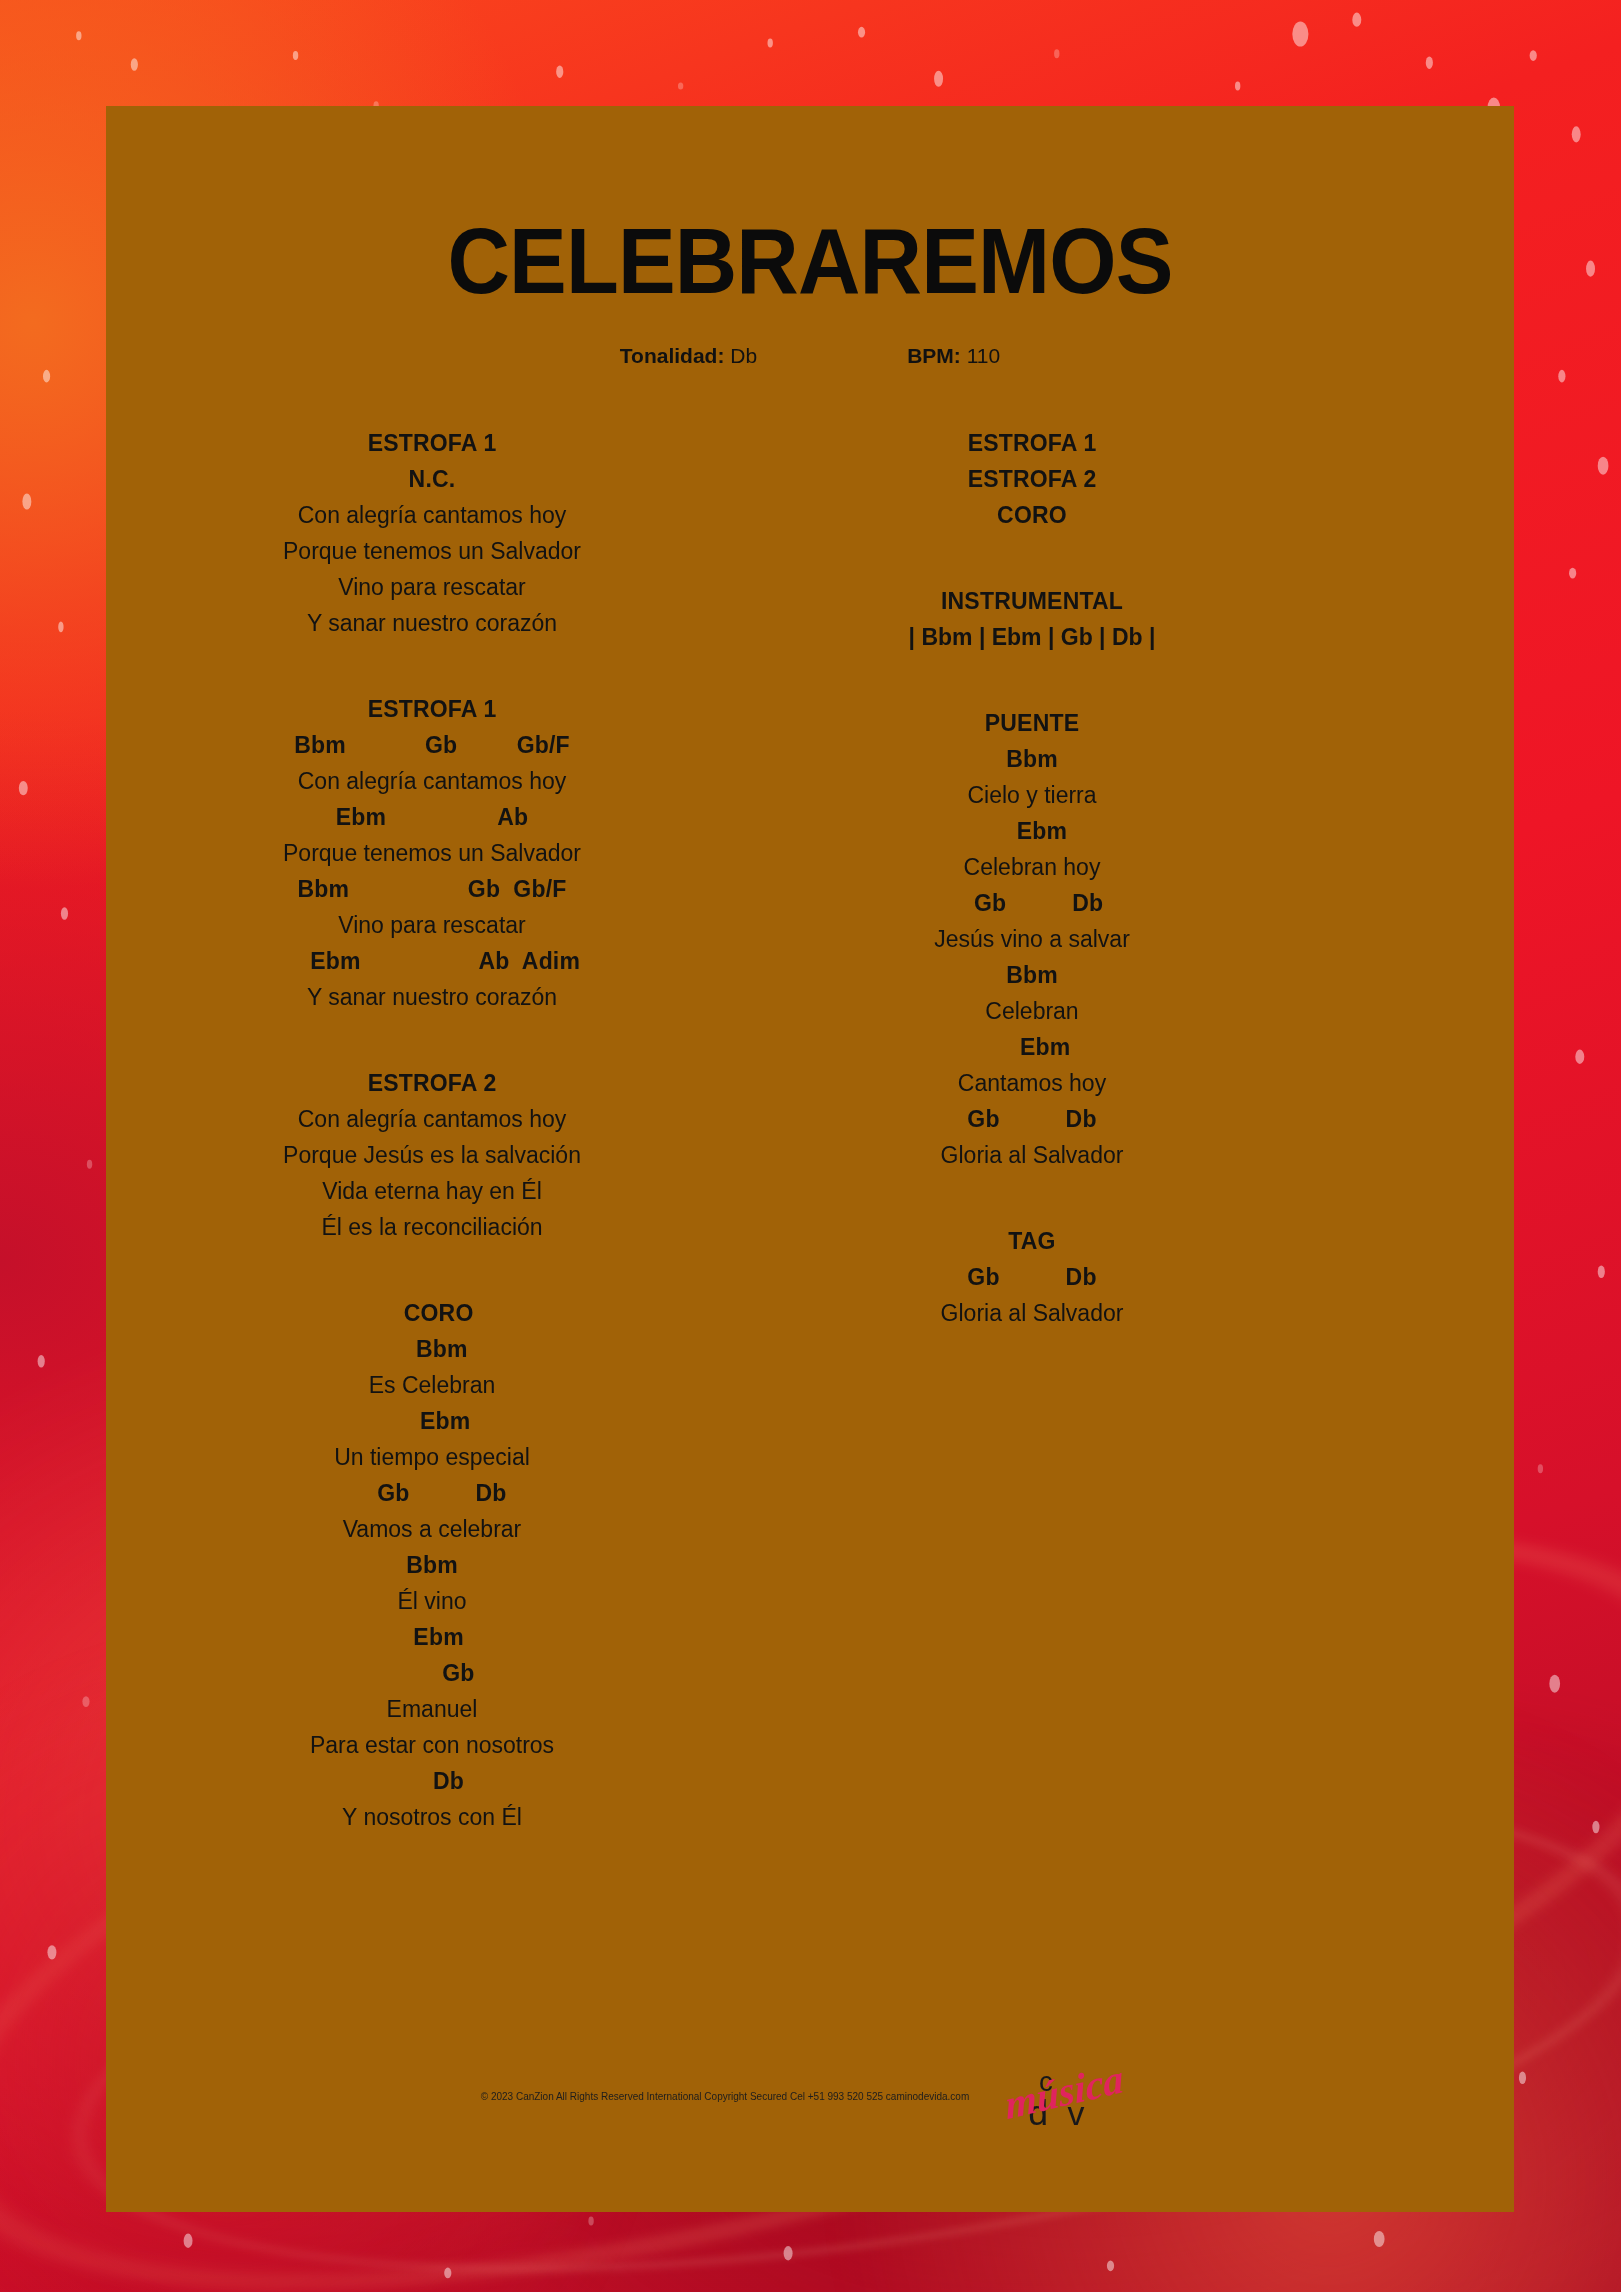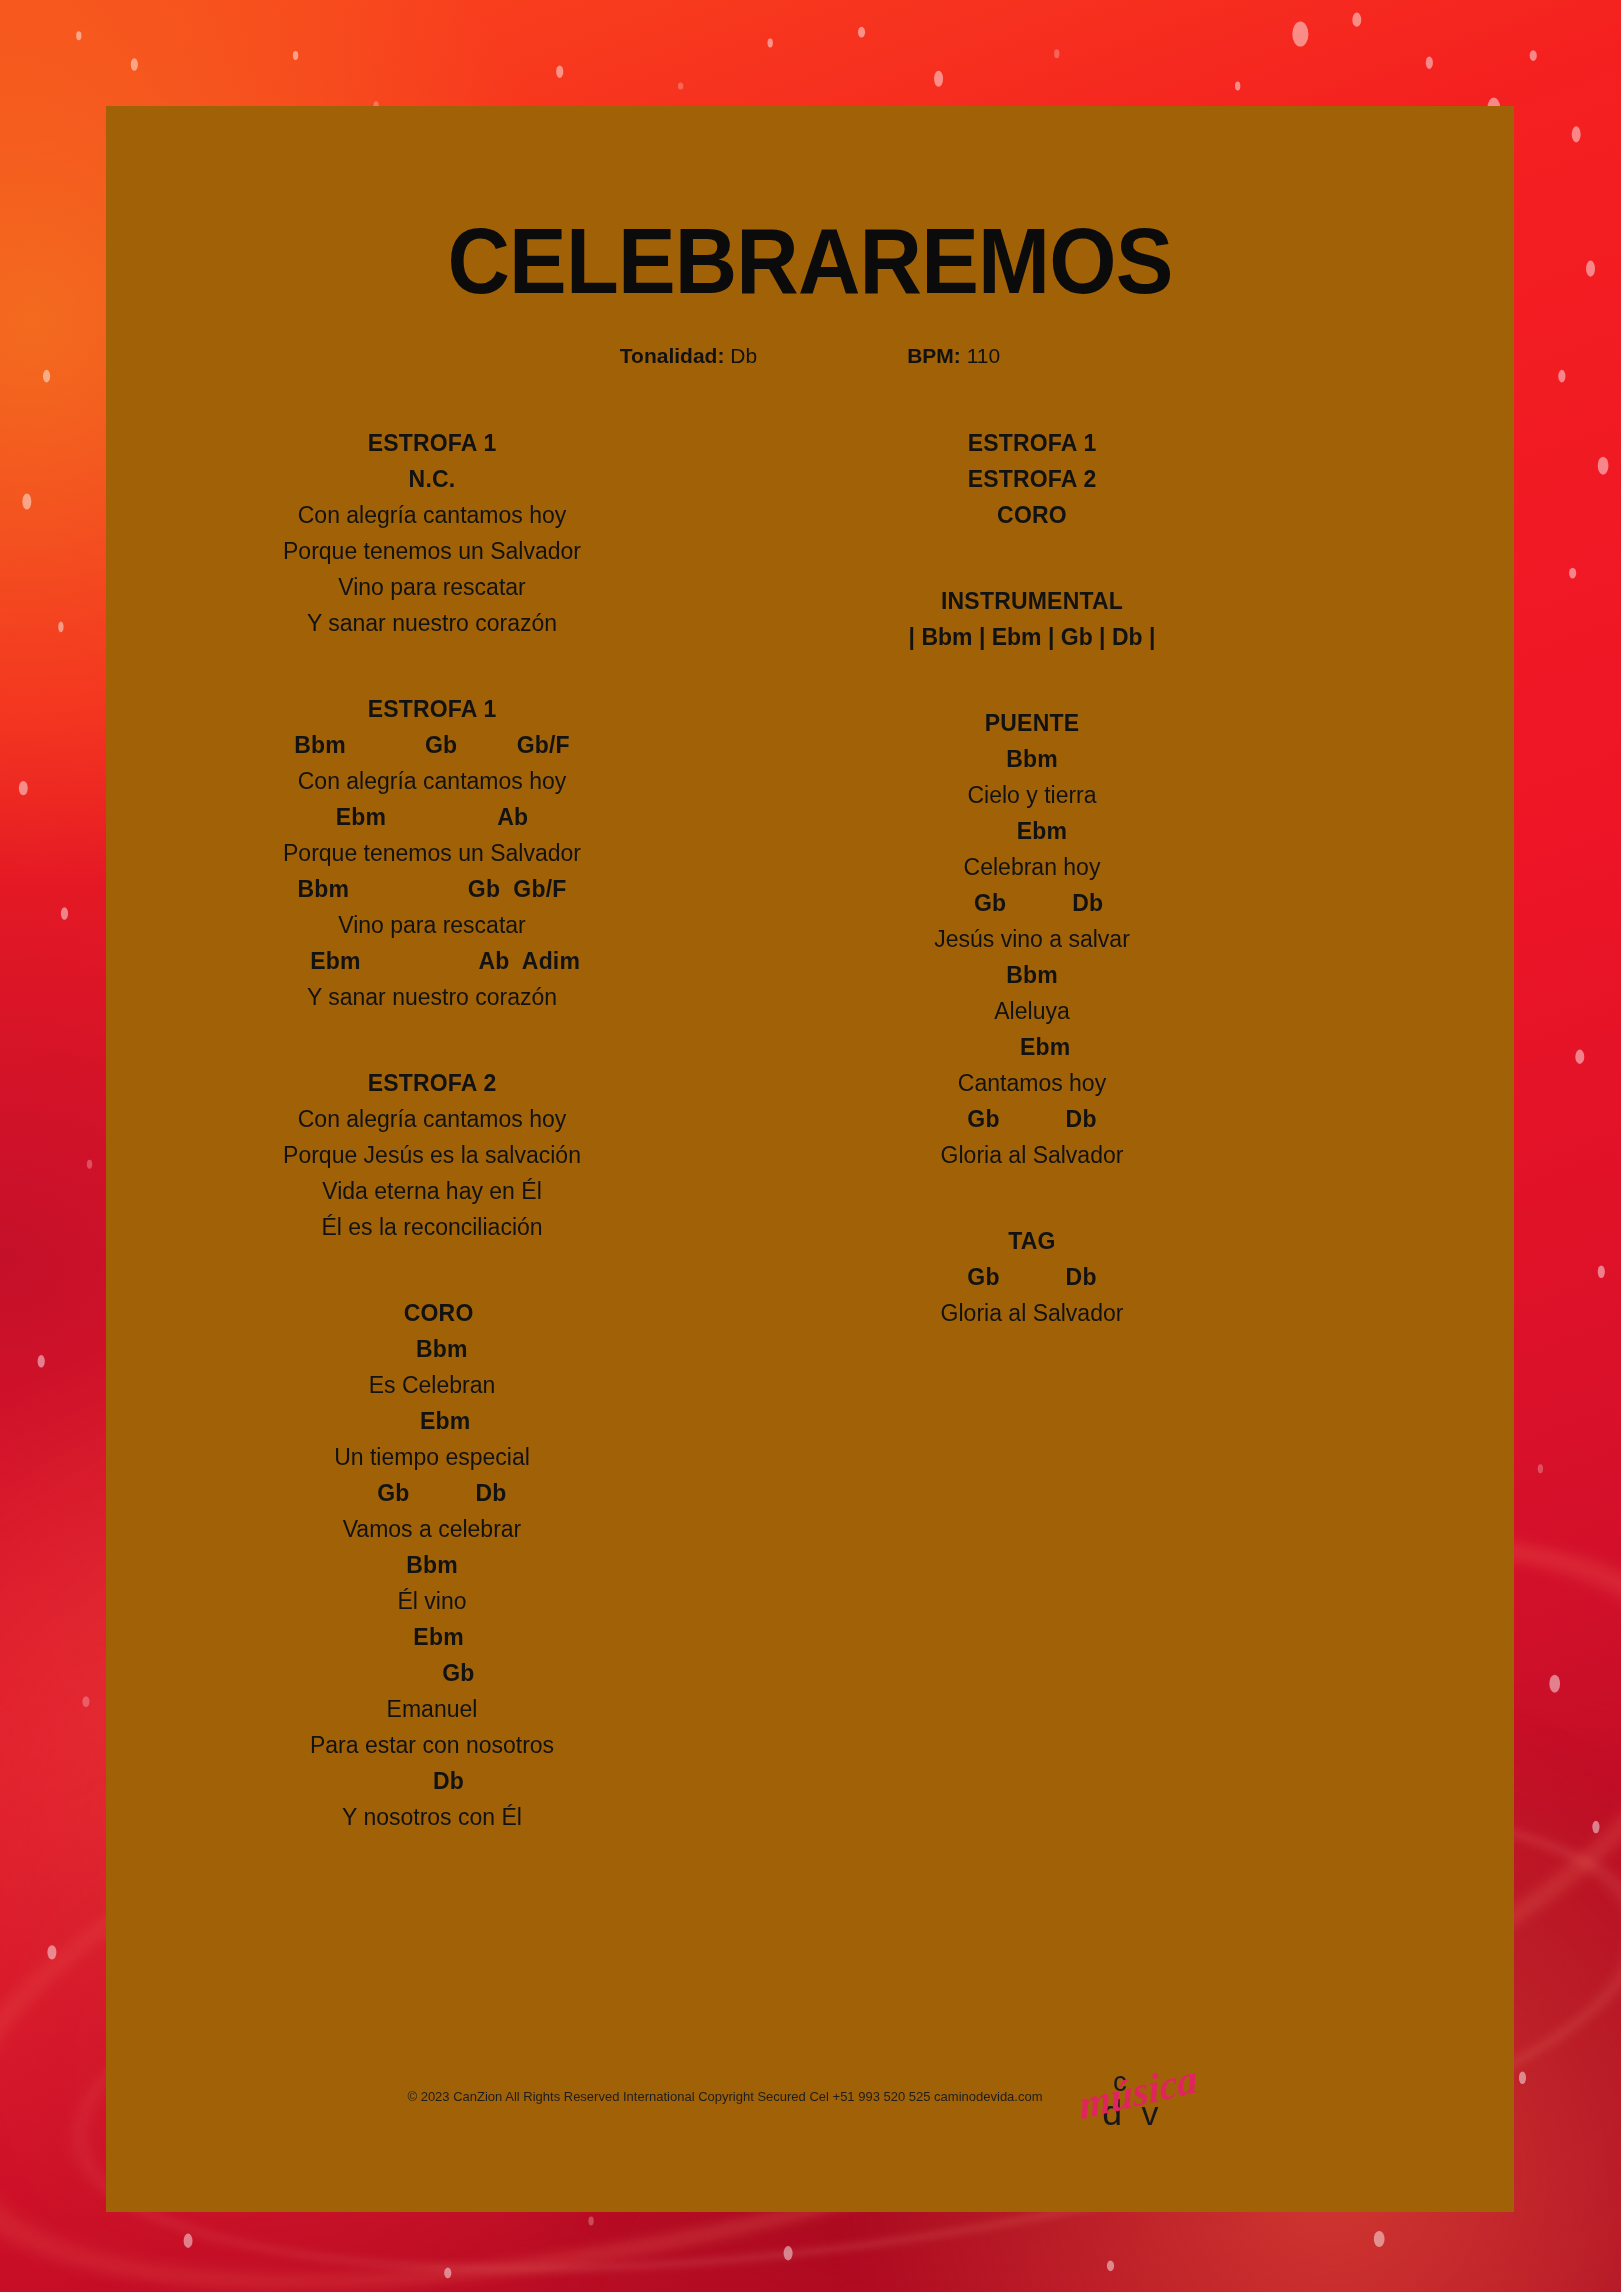--- a/index.html
+++ b/index.html
@@ -155,21 +155,21 @@
     left: 0;
     right: 0;
     bottom: 75px;
     display: flex;
     align-items: center;
     justify-content: center;
     gap: 36px;
     padding: 0 86px;
   }
   .copyright {
-    font-size: 13px;
+    font-size: 10px;
     color: #1d1d1d;
     white-space: nowrap;
   }
   .logo {
     position: relative;
     width: 134px;
     height: 82px;
     flex: 0 0 134px;
   }
   .logo svg { display: block; }
@@ -318,21 +318,21 @@
           </div>
           <div class="block">
             <div class="line head">PUENTE</div>
             <div class="line chord">Bbm</div>
             <div class="line lyric">Cielo y tierra</div>
             <div class="line chord">   Ebm</div>
             <div class="line lyric">Celebran hoy</div>
             <div class="line chord">  Gb          Db</div>
             <div class="line lyric">Jesús vino a salvar</div>
             <div class="line chord">Bbm</div>
-            <div class="line lyric">Aleluya</div>
+            <div class="line lyric">Celebran</div>
             <div class="line chord">    Ebm</div>
             <div class="line lyric">Cantamos hoy</div>
             <div class="line chord">Gb          Db</div>
             <div class="line lyric">Gloria al Salvador</div>
           </div>
           <div class="block">
             <div class="line head">TAG</div>
             <div class="line chord">Gb          Db</div>
             <div class="line lyric">Gloria al Salvador</div>
           </div>

